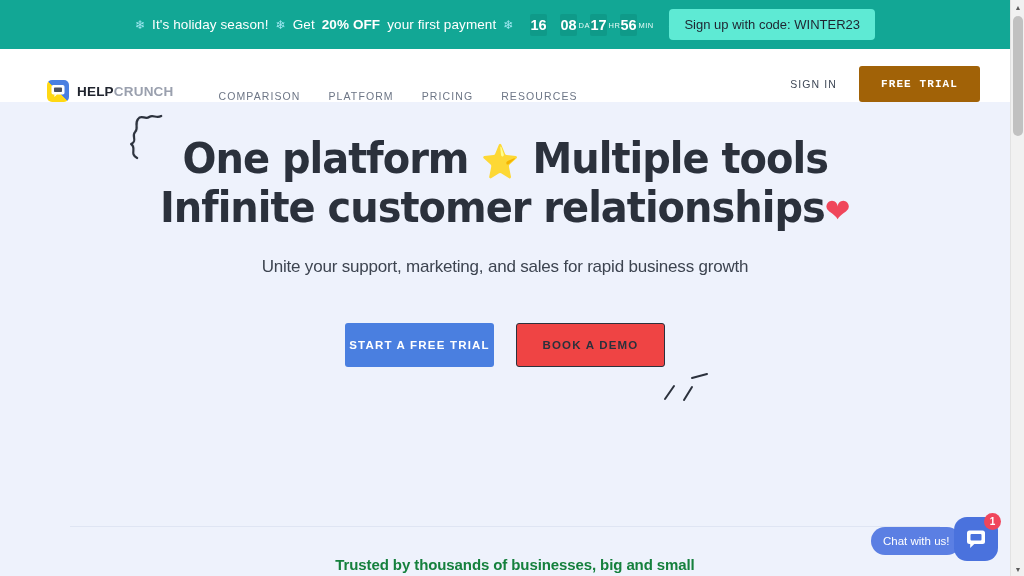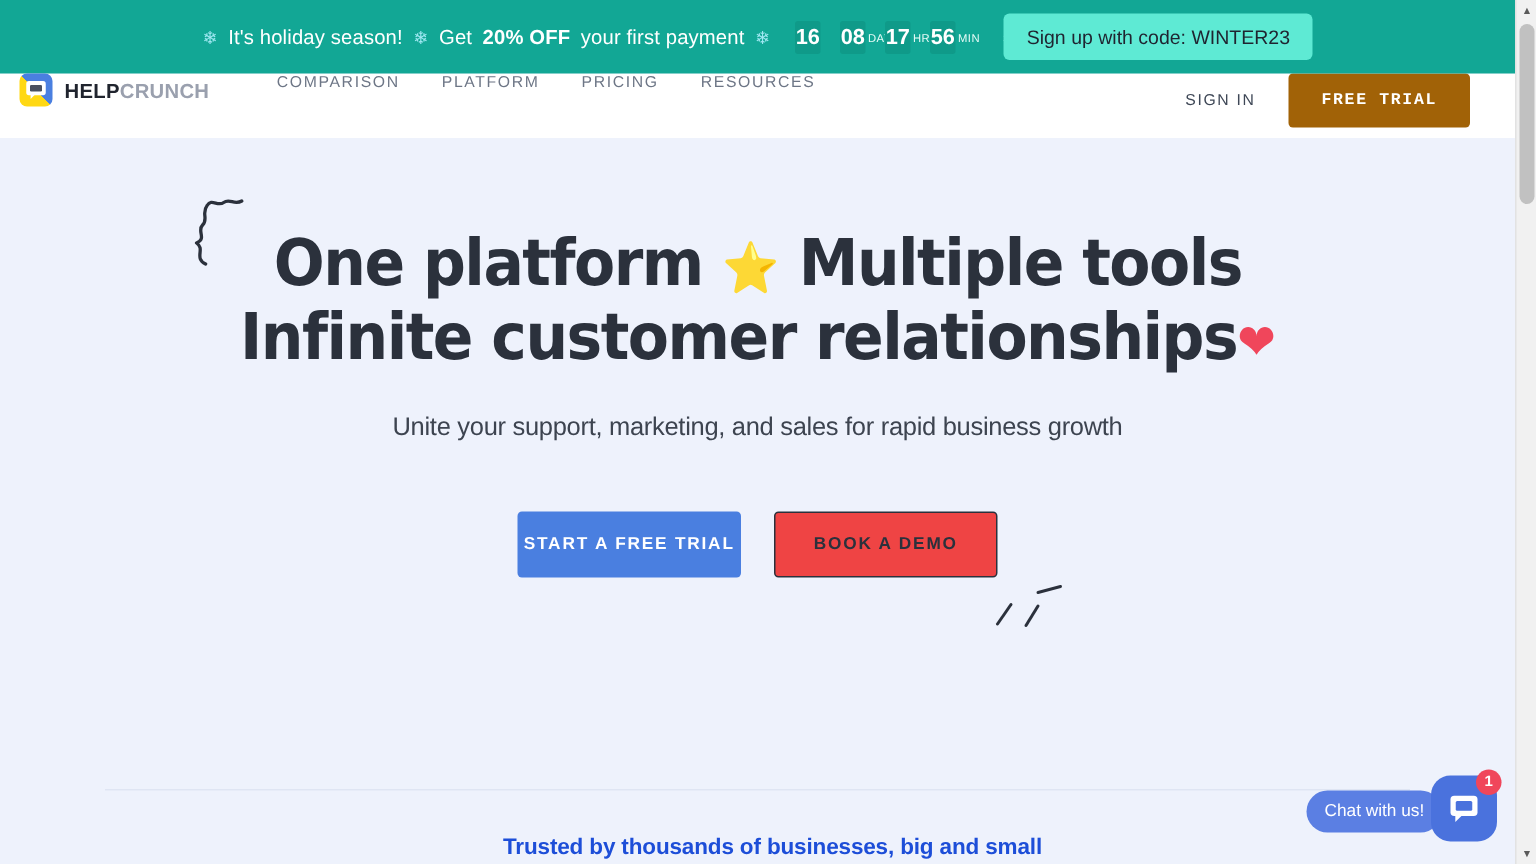--- a/index.html
+++ b/index.html
@@ -81,25 +81,25 @@
     border-radius: 4px;
     font-size: 13px;
     font-family: inherit;
     padding: 8px 15px;
     cursor: pointer;
     white-space: nowrap;
   }
 
   
   .navbar {
-    height: 43px;
+    height: 53px;
     background: #ffffff;
     display: flex;
-    align-items: flex-start;
-    padding: 0 30px 0 13px;
+    align-items: flex-end;
+    padding: 0 30px 0 47px;
   }
   .logo {
     display: flex;
     align-items: center;
     gap: 8px;
     cursor: pointer;
   }
   .logo-mark {
     width: 22px; height: 22px;
     border-radius: 5px;
@@ -150,21 +150,21 @@
     font-size: 11px;
     font-weight: bold;
     letter-spacing: 1.1px;
     padding: 12px 22px;
     cursor: pointer;
   }
 
   
   .hero {
     position: relative;
-    padding-top: 60px;
+    padding-top: 32px;
     text-align: center;
   }
   .headline {
     position: relative;
     display: inline-block;
     font-family: "DejaVu Sans", sans-serif;
     font-weight: bold;
     font-size: 43px;
     line-height: 1.15;
     letter-spacing: -1.1px;
@@ -226,21 +226,21 @@
     left: 70px; right: 70px; top: 526px;
     height: 1px;
     background: #dfe5f3;
   }
   .trusted {
     position: absolute;
     top: 556px; left: 0; right: 0;
     text-align: center;
     font-size: 15px;
     font-weight: bold;
-    color: #1d4ed8;
+    color: #15803d;
     letter-spacing: -.1px;
     padding-left: 20px;
   }
 
   
   .chat-prompt {
     position: absolute;
     left: 871px; top: 527px;
     background: #5b7fe3;
     color: #ffffff;

